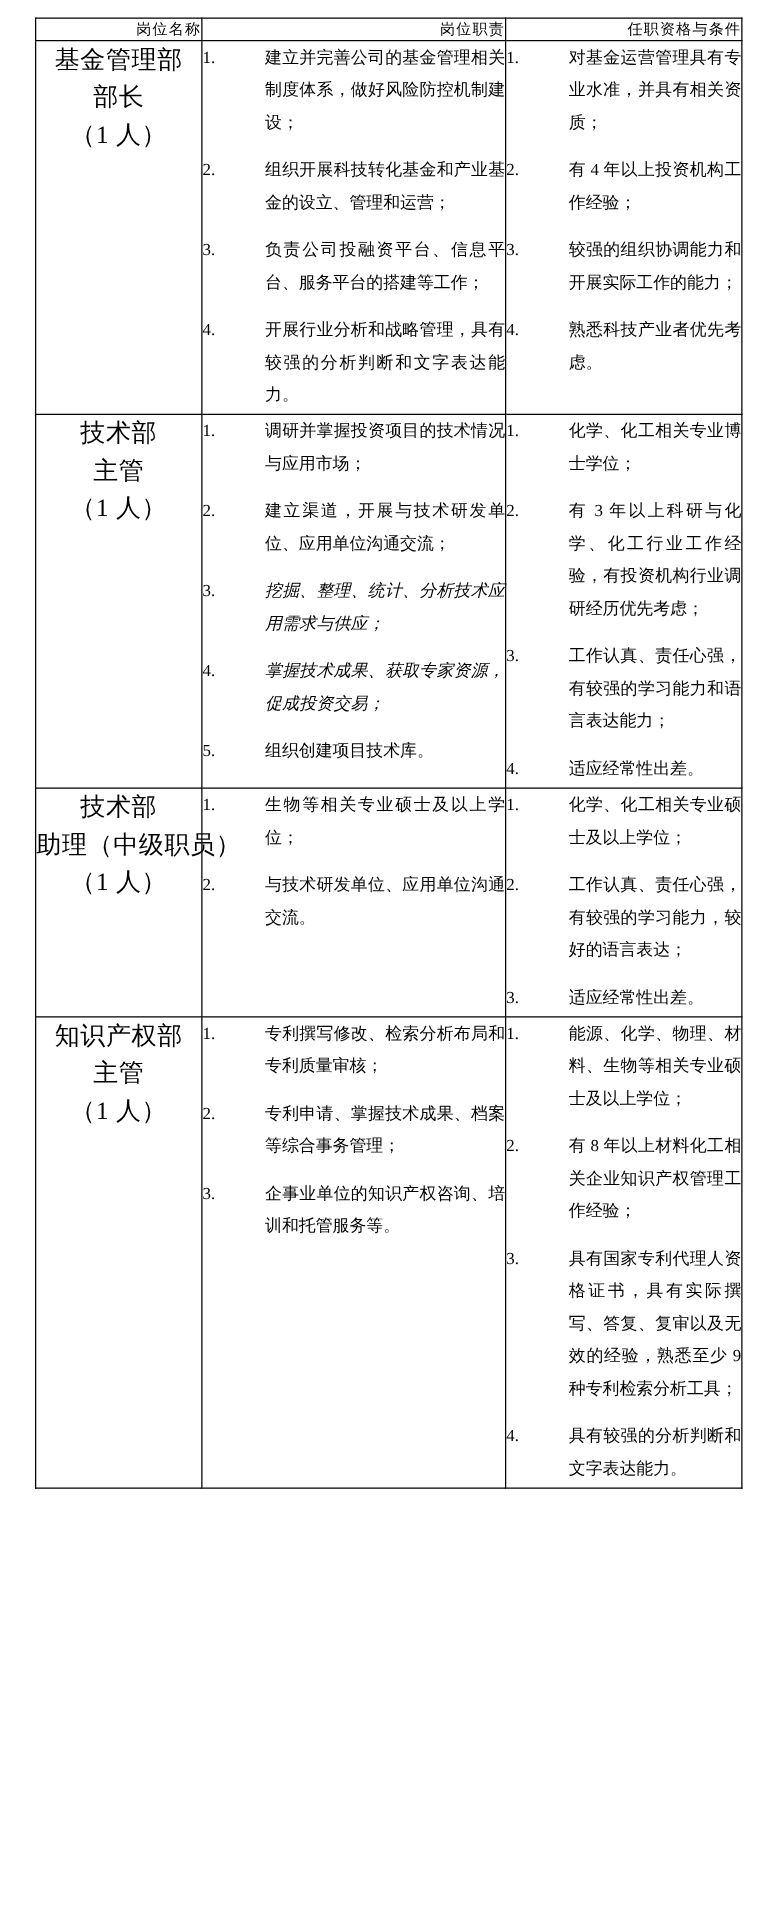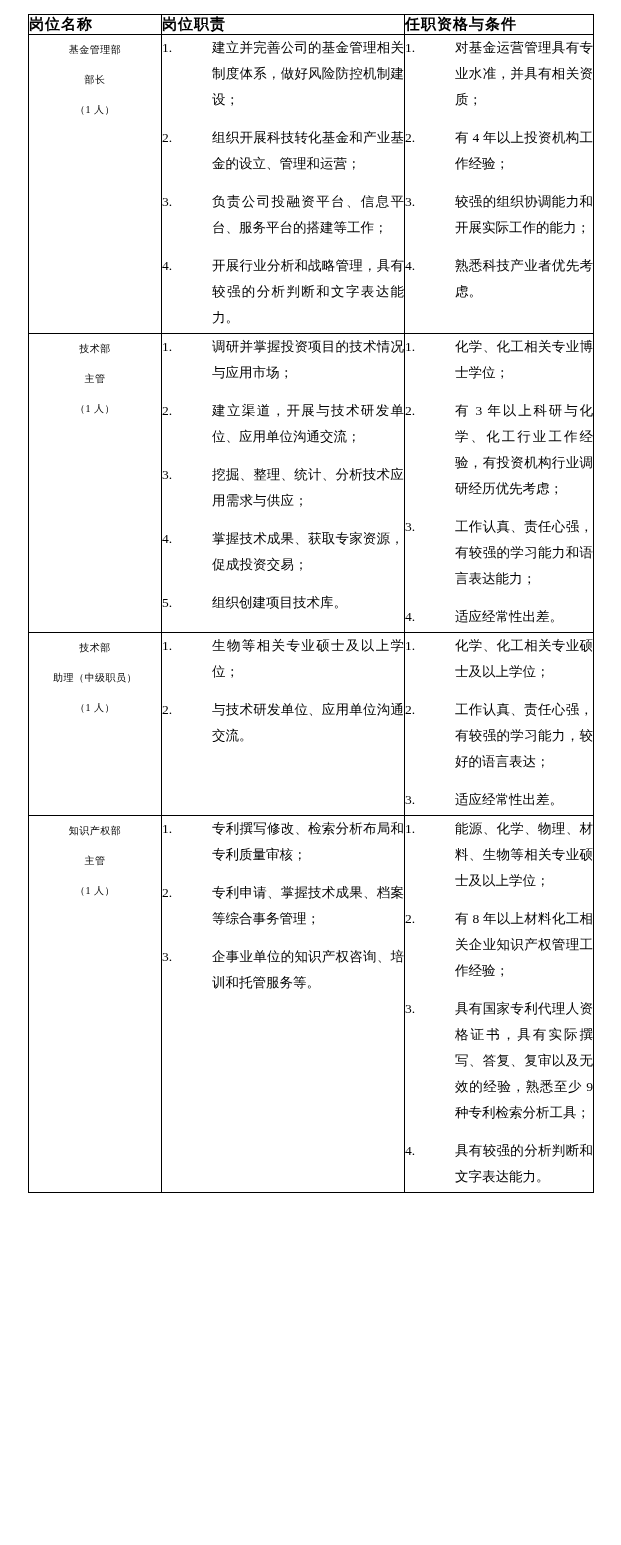--- a/index.html
+++ b/index.html
@@ -29,31 +29,31 @@
   table.job-table td {
     border: 1px solid #000000;
     vertical-align: top;
     padding: 0;
   }
   col.c1 { width: 133px; }
   col.c2 { width: 243px; }
   col.c3 { width: 189px; }
 
   thead th {
-    text-align: left;
-    font-size: 15px;
-    font-weight: bold;
+    text-align: right;
+    font-size: 12px;
+    font-weight: normal;
     letter-spacing: 1px;
     padding: 14px 0 13px 0;
     vertical-align: middle;
   }
 
   td.title-cell {
     text-align: center;
-    font-size: 10px;
+    font-size: 20px;
     line-height: 30px;
     padding: 16px 6px 10px 6px;
     letter-spacing: 0.5px;
   }
   td.title-cell .tline { display: block; white-space: nowrap; }
 
   td.list-cell {
     padding: 14px 10px 12px 8px;
     font-size: 13.5px;
   }
@@ -73,21 +73,21 @@
     width: 22px;
     text-align: left;
     font-family: "Liberation Serif", serif;
   }
   .txt {
     flex: 1 1 auto;
     text-align: justify;
     text-justify: inter-ideograph;
     margin-left: 28px;
   }
-  .txt.loose { letter-spacing: 0.2px; }
+  .txt.loose { letter-spacing: 0.2px; font-style: italic; }
 </style>
 </head>
 <body>
 
 <div class="page">
   <table class="job-table">
     <colgroup>
       <col class="c1">
         <col class="c2">
         <col class="c3">

